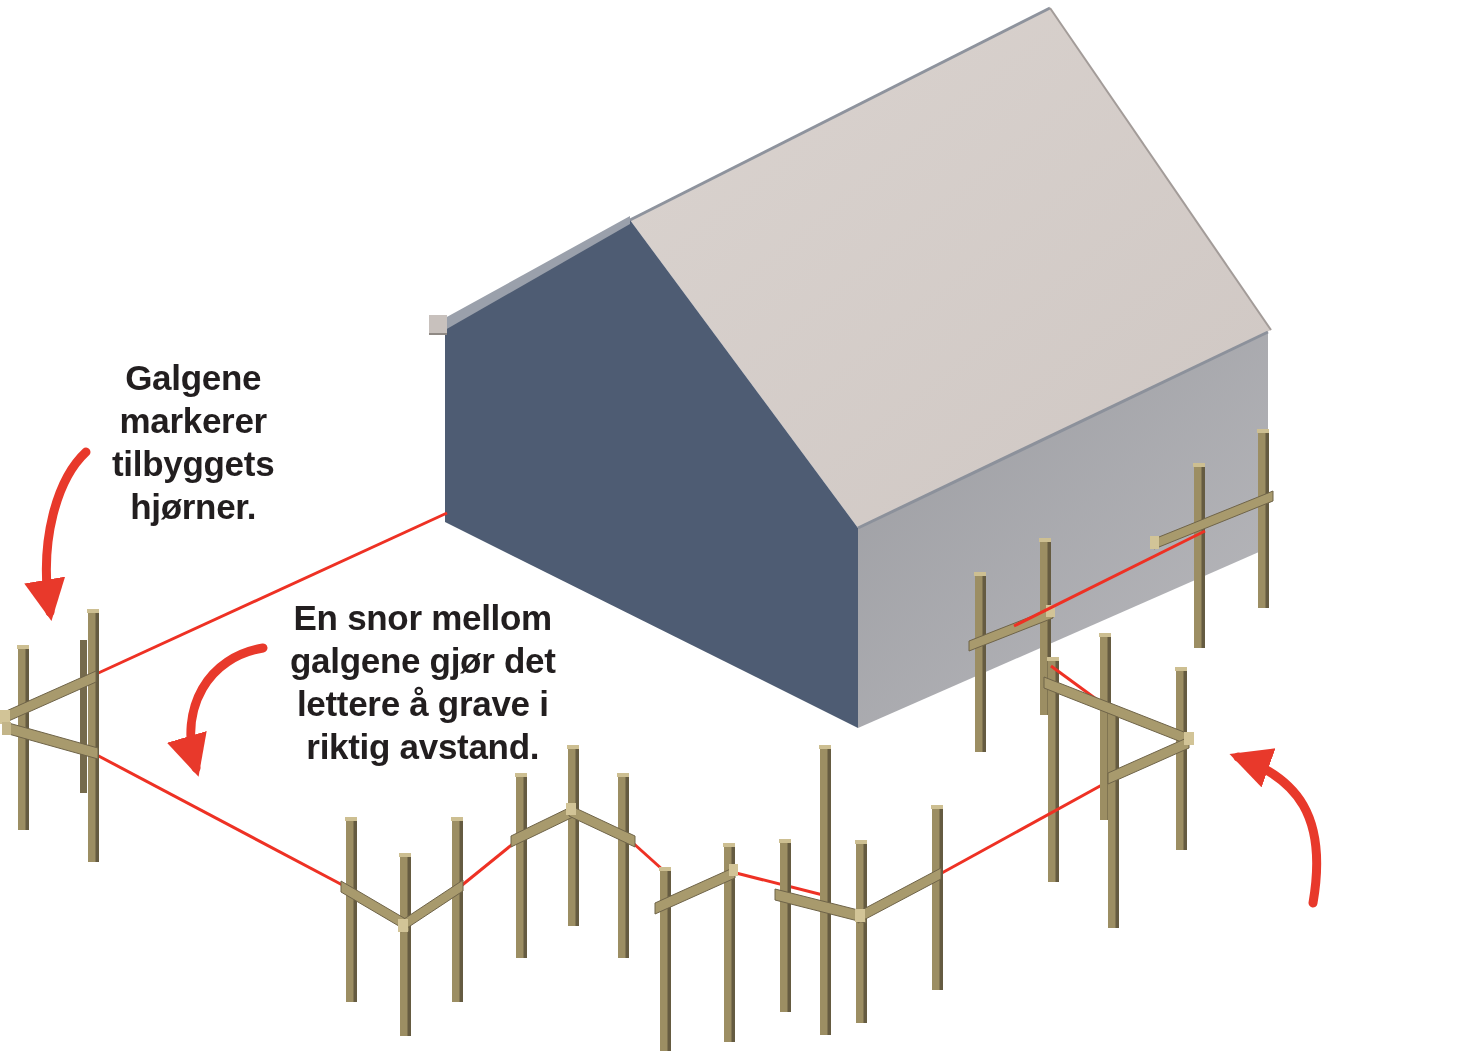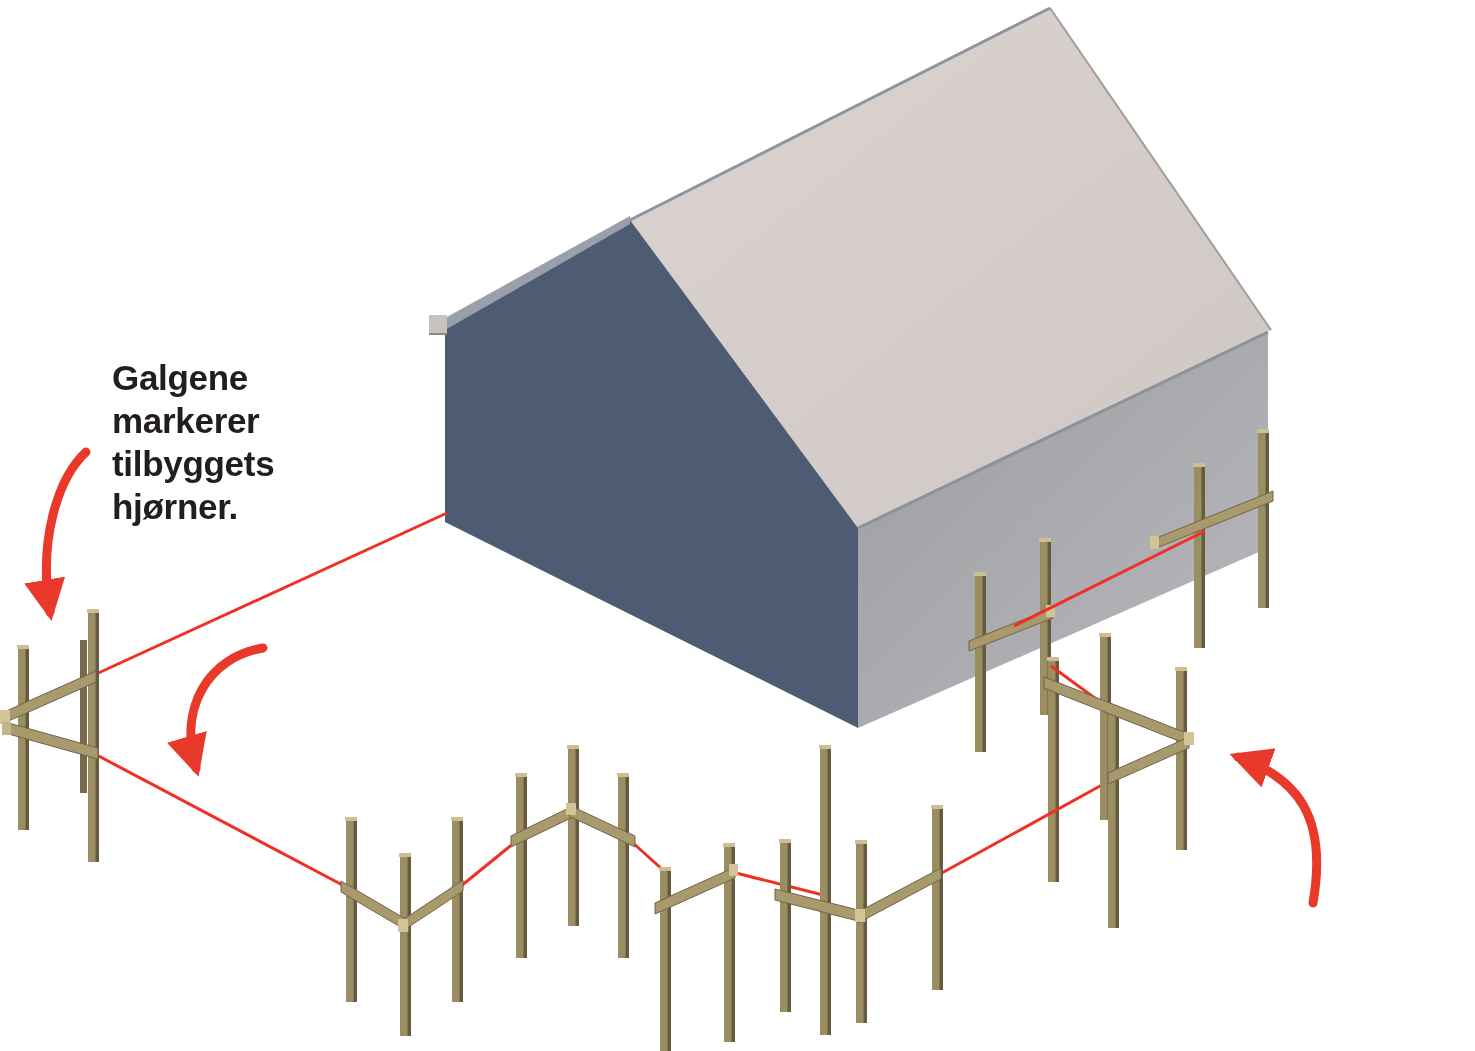--- a/index.html
+++ b/index.html
@@ -1,17 +1,17 @@
 <!DOCTYPE html>
 <html><head>
 <meta charset="utf-8">
 <style>
   html,body{margin:0;padding:0;background:#ffffff;}
   .stage{position:relative;width:1475px;height:1051px;background:#ffffff;overflow:hidden;
-         font-family:"Liberation Sans","DejaVu Sans",sans-serif;}
+         font-family:"Liberation Sans","DejaVu Sans",sans-serif;text-align:center;}
   .scene{position:absolute;left:0;top:0;width:1475px;height:1051px;}
   .caption{position:absolute;white-space:pre-line;font-weight:700;font-size:35px;line-height:43px;
            color:#221e1f;letter-spacing:-0.3px;}
   #cap-corners{left:112px;top:356px;}
   #cap-string{left:290px;top:596px;}
   #cap-floor{left:1132px;top:908px;letter-spacing:-1px;max-width:350px;}
 </style>
 </head>
 <body>
 
@@ -171,14 +171,18 @@
       <path d="M 86 452 C 58 478 38 540 50 612" marker-end="url(#ah)"></path>
       <path d="M 263 648 C 209 657 178 707 196 768" marker-end="url(#ah)"></path>
       <path d="M 1313 903 C 1328 816 1297 778 1238 757" marker-end="url(#ah)"></path>
     </g>
   </svg>
 
   <div class="caption" id="cap-corners">Galgene
 markerer
 tilbyggets
 hjørner.</div>
+  <div class="caption" id="cap-string">En snor mellom
+galgene gjør det
+lettere å grave i
+riktig avstand.</div>
 
 </div>
 
 </body></html>

